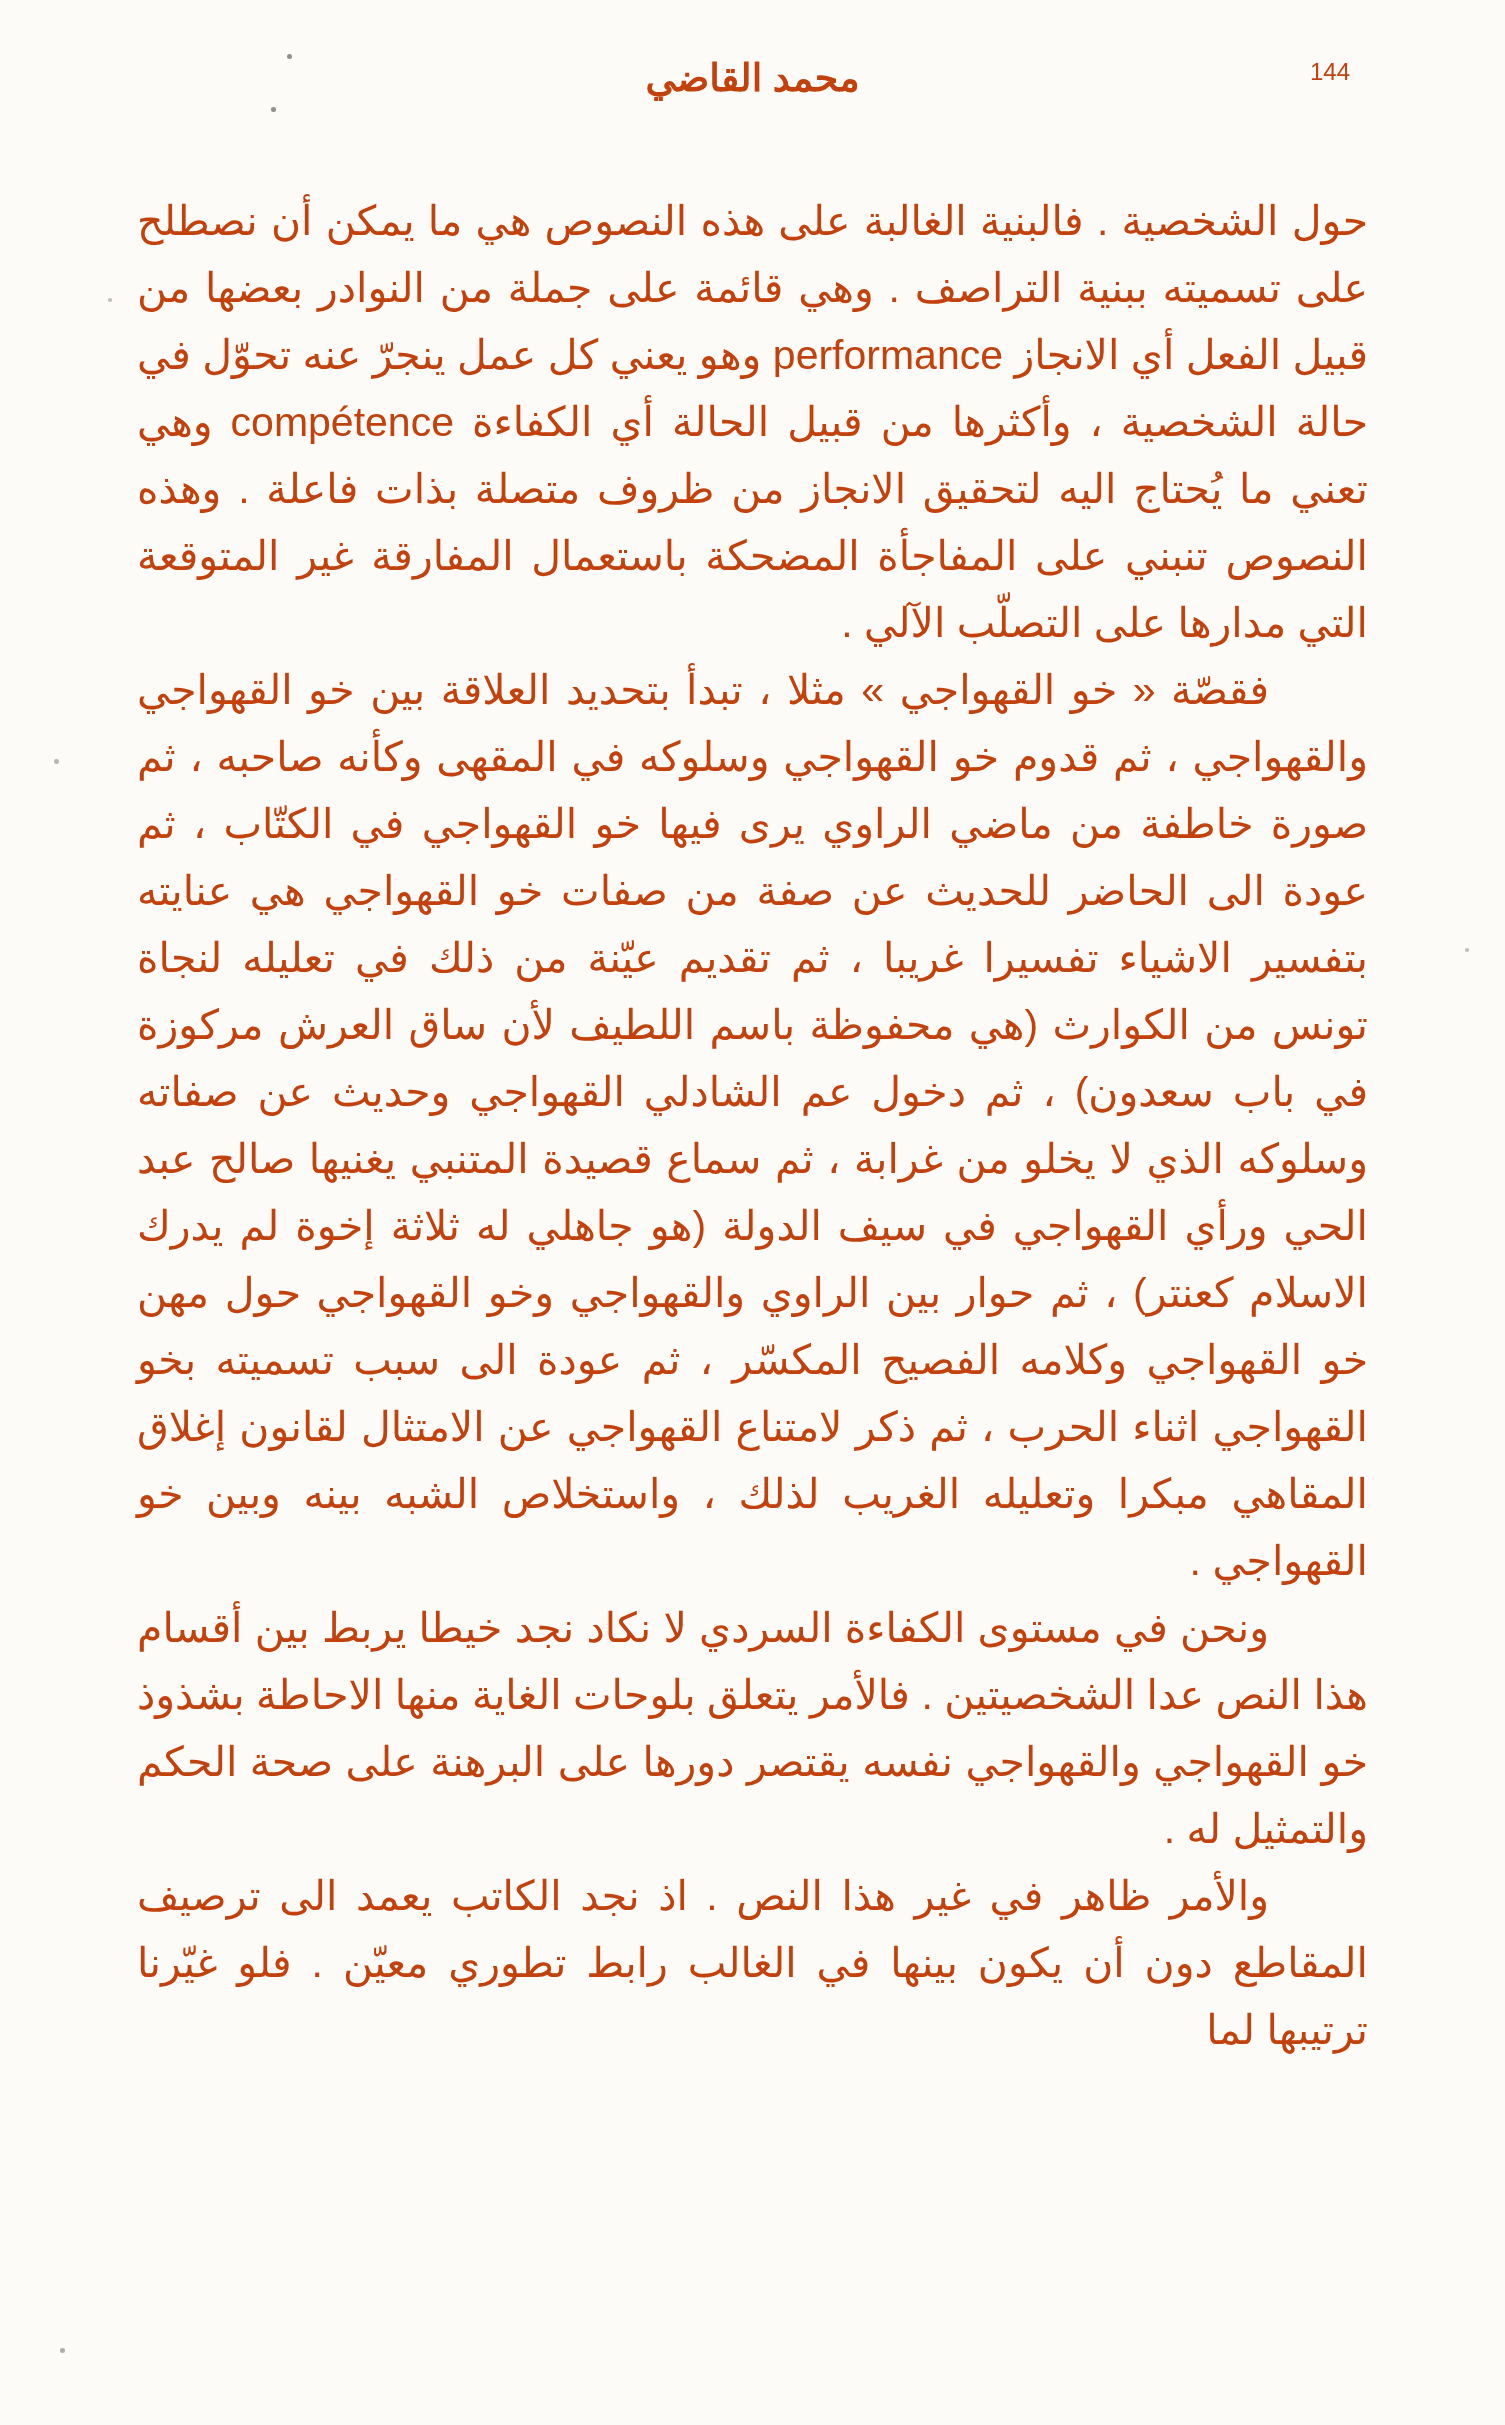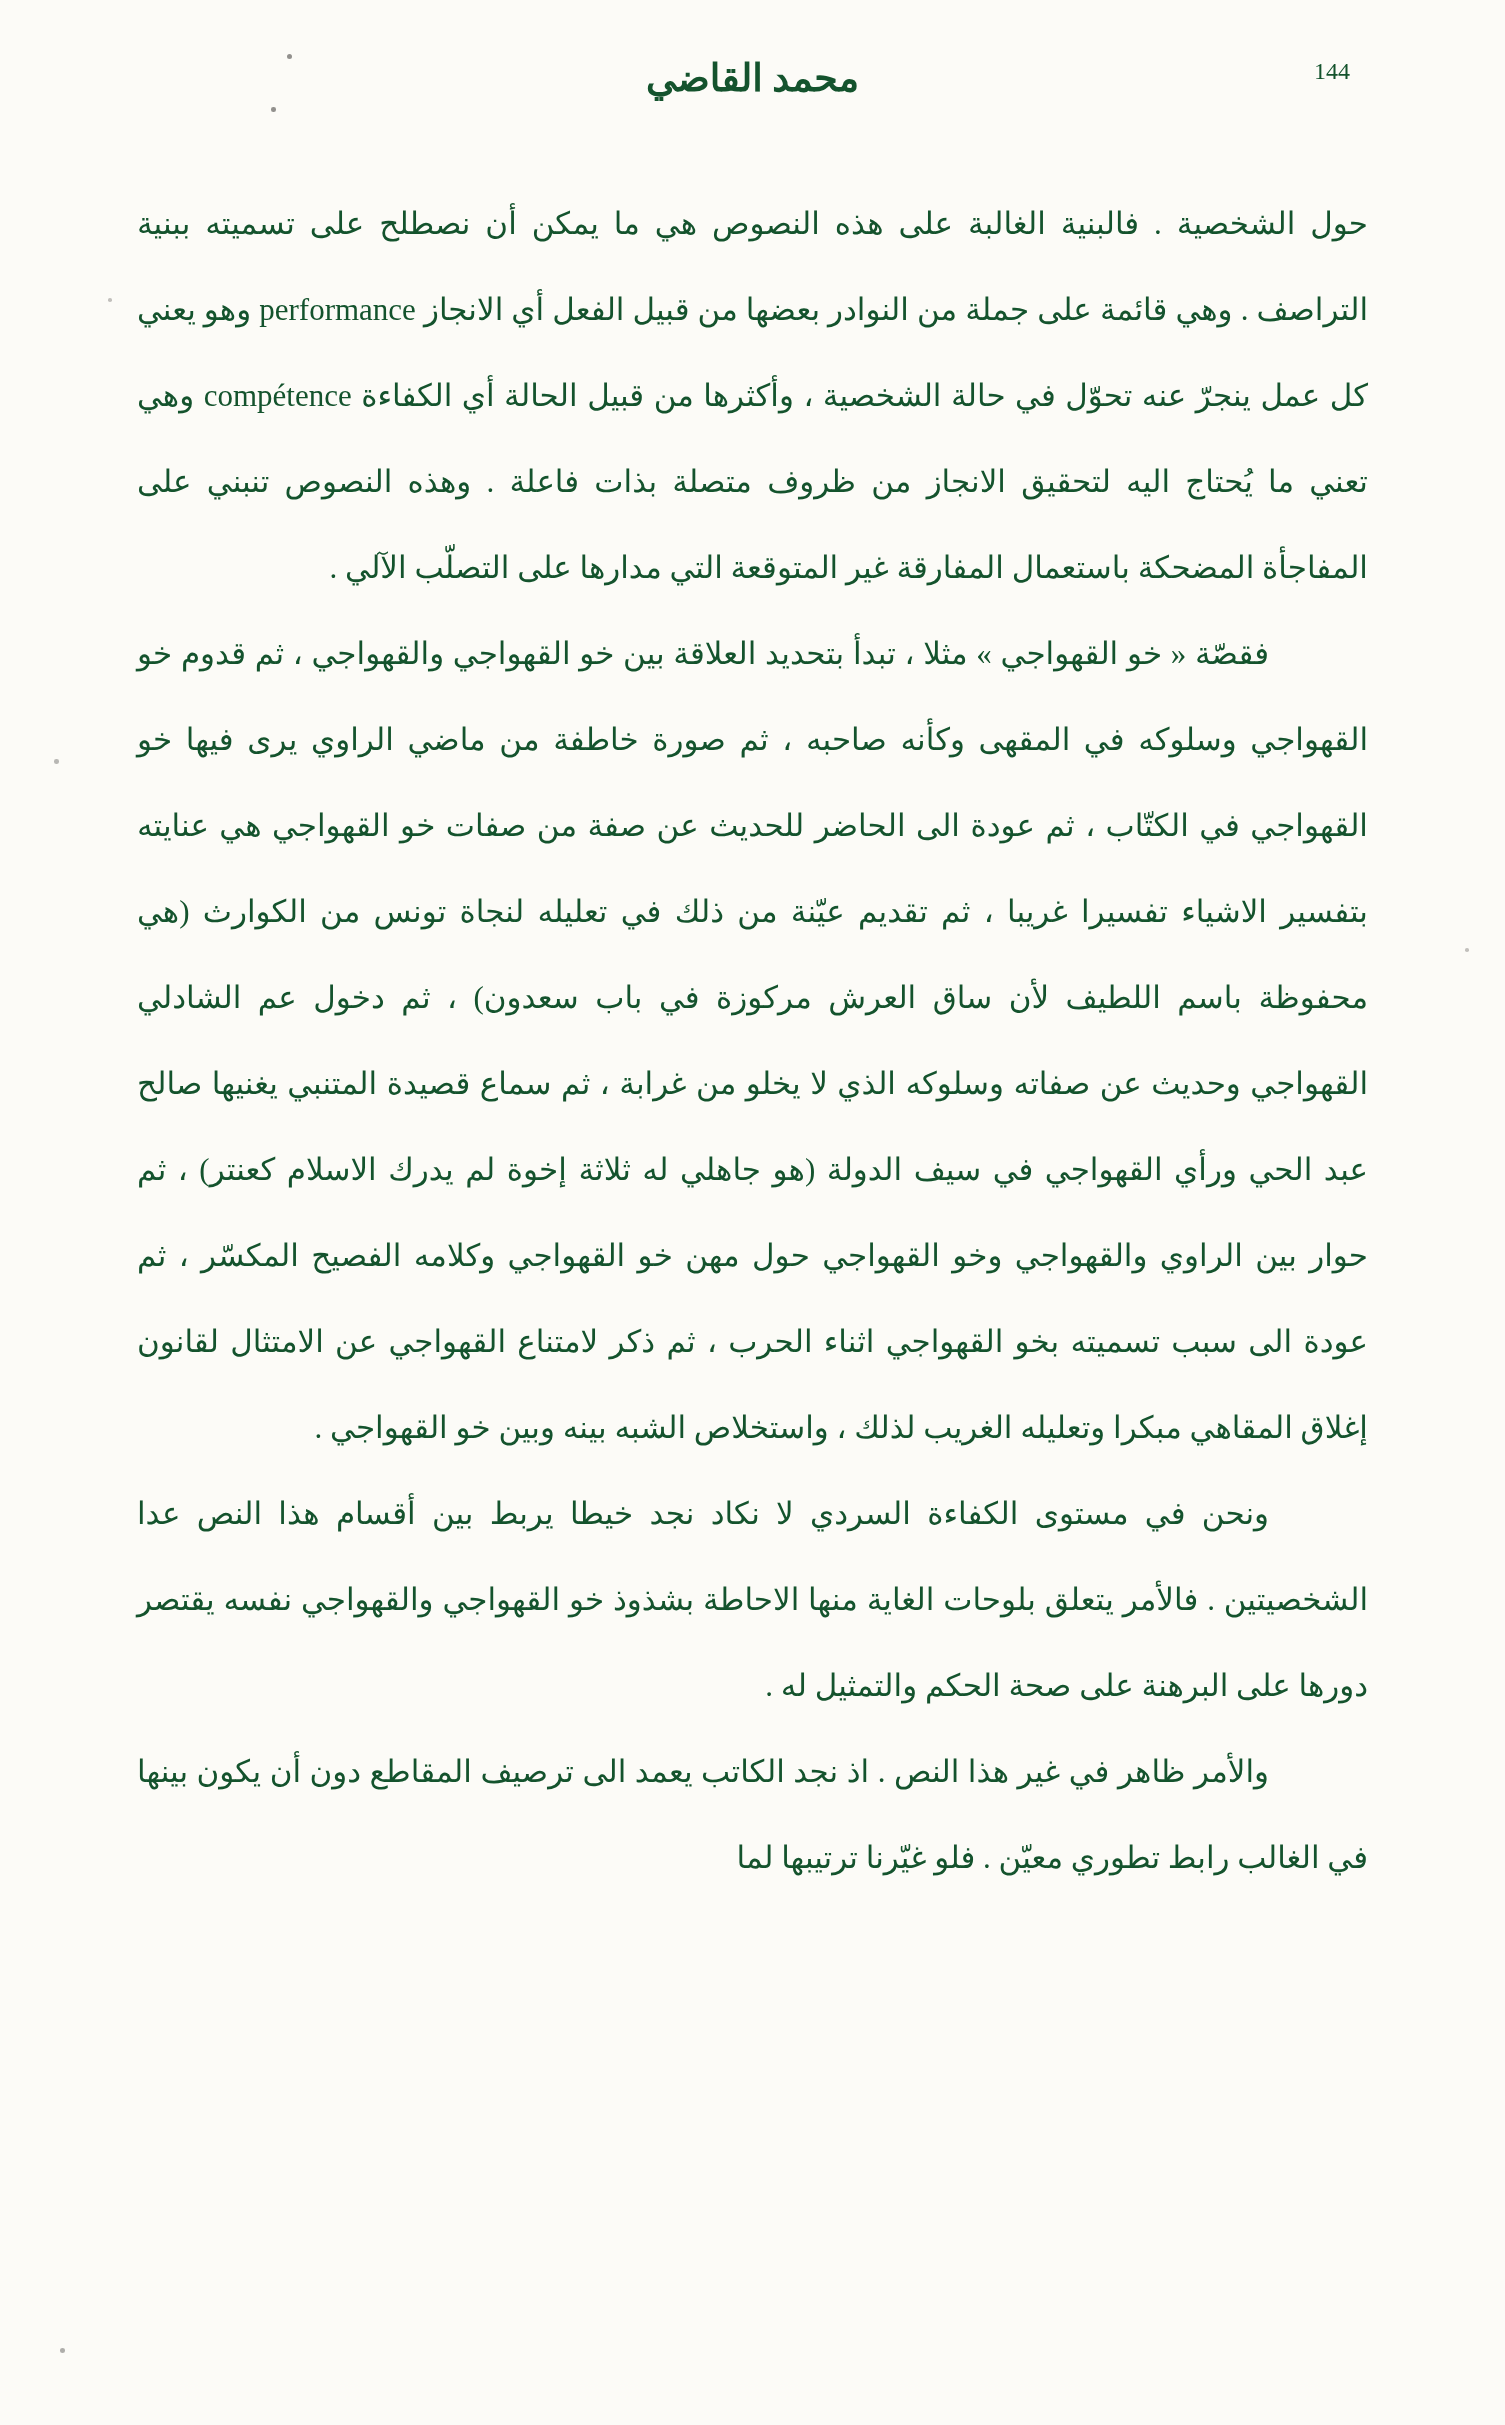--- a/index.html
+++ b/index.html
@@ -6,22 +6,22 @@
     margin: 0;
     padding: 0;
     background: #e9e7e1;
   }
   .page {
     position: relative;
     width: 1505px;
     height: 2426px;
     margin: 0 auto;
     background: #fcfbf7;
-    color: #14532d;
-    font-family: Liberation Serif, serif;
+    color: #c2410c;
+    font-family: Liberation Sans, sans-serif;
     direction: rtl;
     overflow: hidden;
     box-shadow: 0 0 10.8px rgba(0,0,0,0.15);
   }
   .running-header {
     position: absolute;
     top: 56px;
     left: 135px;
     right: 135px;
     height: 63px;
@@ -39,25 +39,25 @@
   .page-number {
     position: absolute;
     top: 1.8px;
     
     right: 20px;
     font-size: 24px;
     direction: ltr;
   }
   .body-text {
     position: absolute;
-    top: 181px;
+    top: 188px;
     right: 137px;
     left: 137px;
-    font-size: 31px;
-    line-height: 86px;
+    font-size: 41px;
+    line-height: 67px;
     text-align: justify;
     text-justify: inter-word;
   }
   .body-text p {
     margin: 0;
     text-indent: 99px;
   }
   .body-text p.no-indent {
     text-indent: 0;
   }

